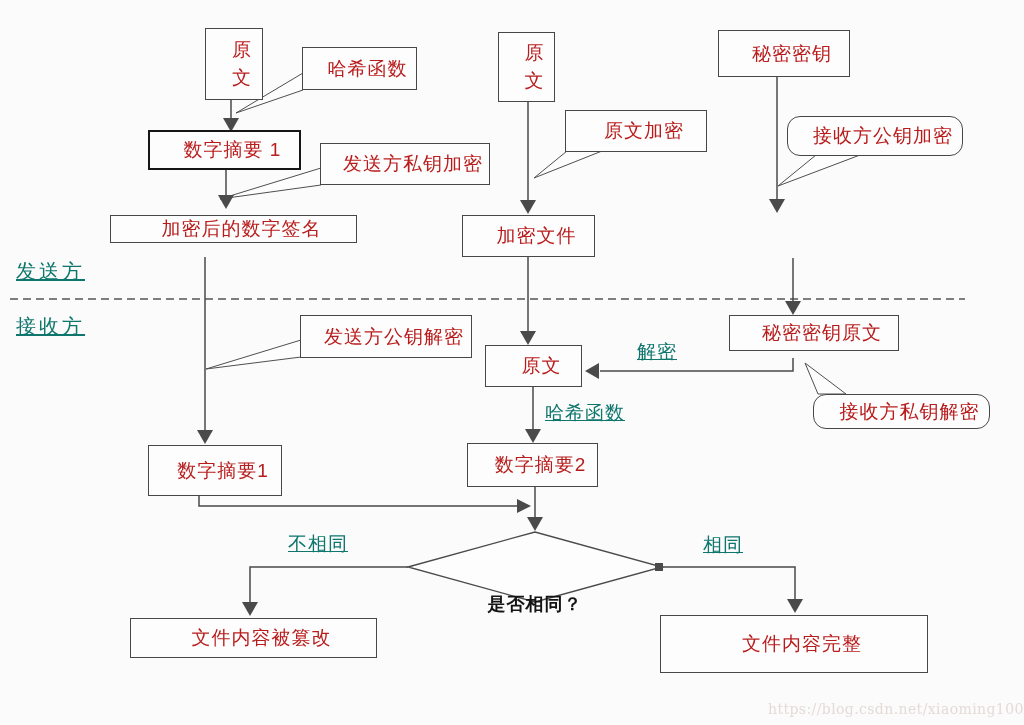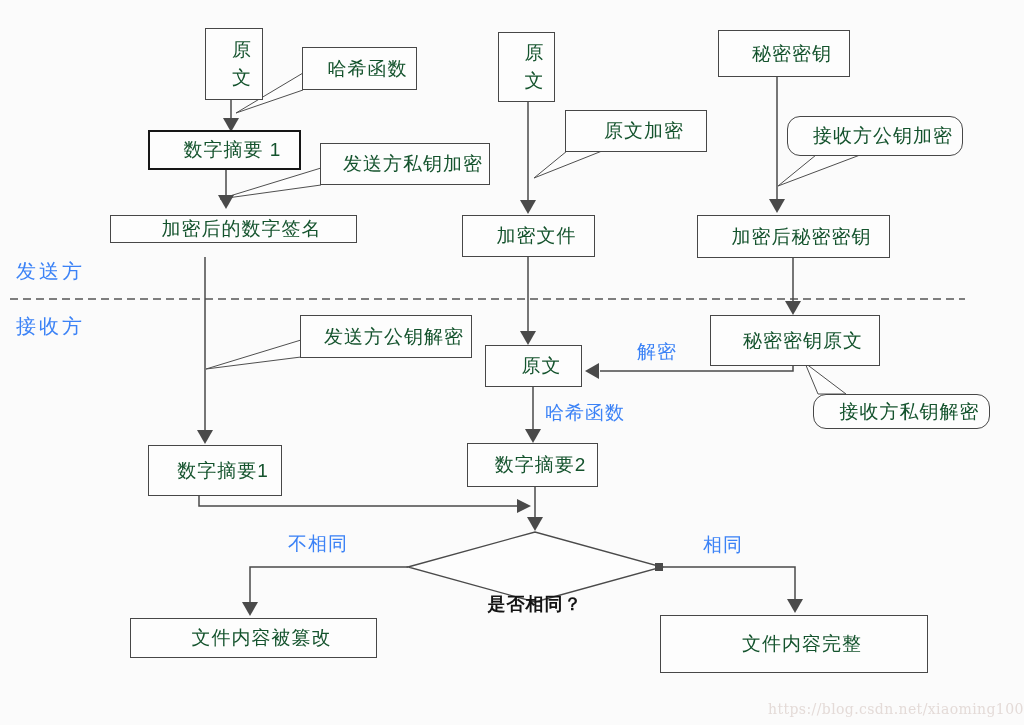--- a/index.html
+++ b/index.html
@@ -4,28 +4,28 @@
 <style>
   html,body{margin:0;padding:0;}
   body{background:#ffffff;font-family:"Liberation Sans","DejaVu Sans",sans-serif;}
   .stage{position:relative;width:1024px;height:725px;background:#fbfbfb;overflow:hidden;}
   .layer{position:absolute;left:0;top:0;}
   .node{
     position:absolute;
     background:#fdfdfd;
     border:1px solid #474747;
     display:flex;align-items:center;justify-content:center;
-    font-size:19px;color:#14532d;letter-spacing:1px;
+    font-size:19px;color:#b91c1c;letter-spacing:1px;
     box-sizing:border-box;text-align:center;padding-left:16px;
   }
   .node.bold-border{border:2px solid #161616;}
   .node.rounded{border-radius:13px;}
   .stack{display:block;width:1.15em;line-height:1.5;word-break:break-all;text-align:center;}
   .plain-label{
-    position:absolute;font-size:19px;color:#3b82f6;letter-spacing:1px;white-space:nowrap;
+    position:absolute;font-size:19px;color:#0f766e;letter-spacing:1px;white-space:nowrap;text-decoration:underline;
   }
   .zone-label{font-size:20px;letter-spacing:3px;}
   .decision-label{
     position:absolute;left:450px;top:556px;width:170px;text-align:center;
     font-size:18px;font-weight:bold;color:#141414;letter-spacing:1px;margin-top:36px;
   }
   .watermark{
     position:absolute;left:768px;top:701px;
     font-family:"DejaVu Serif","Liberation Serif",serif;
     font-size:14px;color:#e4dbd8;letter-spacing:0.4px;white-space:nowrap;
@@ -142,38 +142,35 @@
   </div>
 
   <div class="node" style="left:718px;top:30px;width:132px;height:47px">
     <span>秘密密钥</span>
   </div>
 
   <div class="node rounded" style="left:787px;top:116px;width:176px;height:40px">
     <span>接收方公钥加密</span>
   </div>
 
-  <div class="node" style="left:697px;top:215px;width:193px;height:43px">
-    <span>加密后秘密密钥</span>
-  </div>
 
   <div class="plain-label zone-label" style="left:16px;top:258px">发送方</div>
   <div class="plain-label zone-label" style="left:16px;top:313px">接收方</div>
 
   <div class="node" style="left:300px;top:315px;width:172px;height:43px">
     <span>发送方公钥解密</span>
   </div>
 
   <div class="node" style="left:485px;top:345px;width:97px;height:42px">
     <span>原文</span>
   </div>
 
   <div class="plain-label" style="left:637px;top:339px">解密</div>
 
-  <div class="node" style="left:710px;top:315px;width:170px;height:51px">
+  <div class="node" style="left:729px;top:315px;width:170px;height:36px">
     <span>秘密密钥原文</span>
   </div>
 
   <div class="node rounded" style="left:813px;top:394px;width:177px;height:35px">
     <span>接收方私钥解密</span>
   </div>
 
   <div class="plain-label" style="left:545px;top:400px">哈希函数</div>
 
   <div class="node" style="left:148px;top:445px;width:134px;height:51px">

